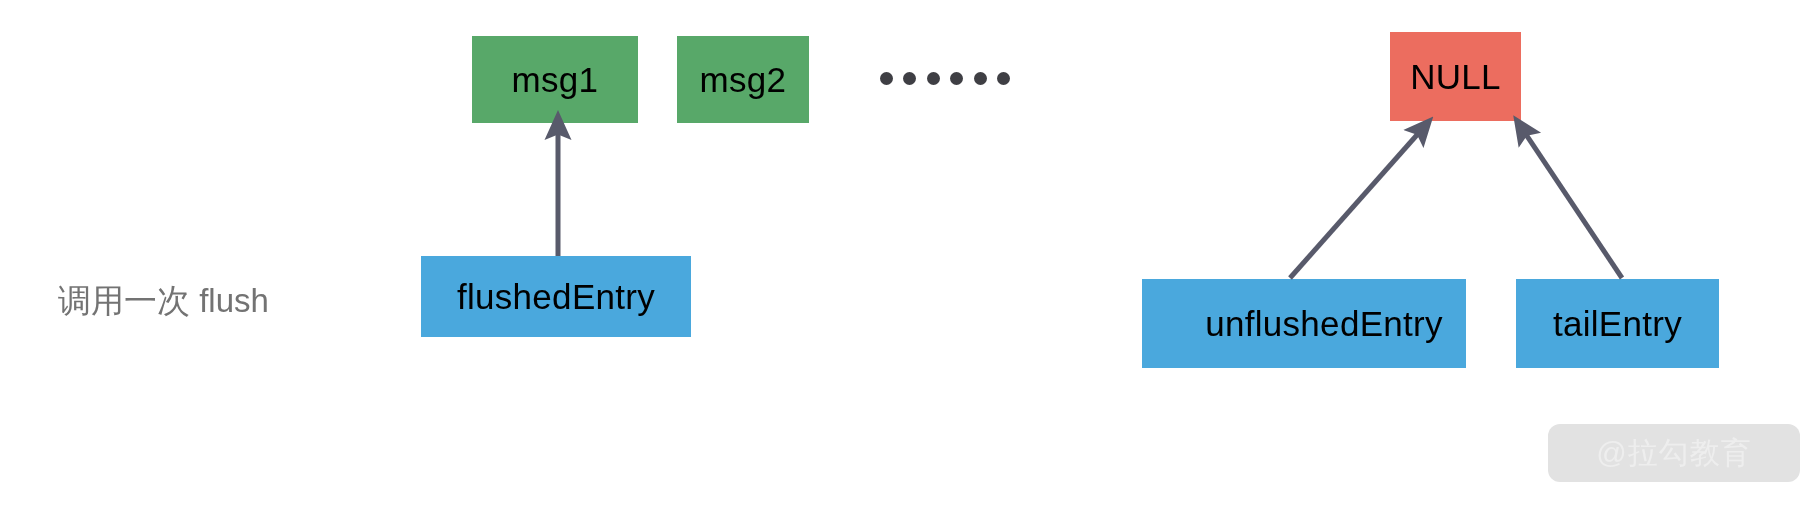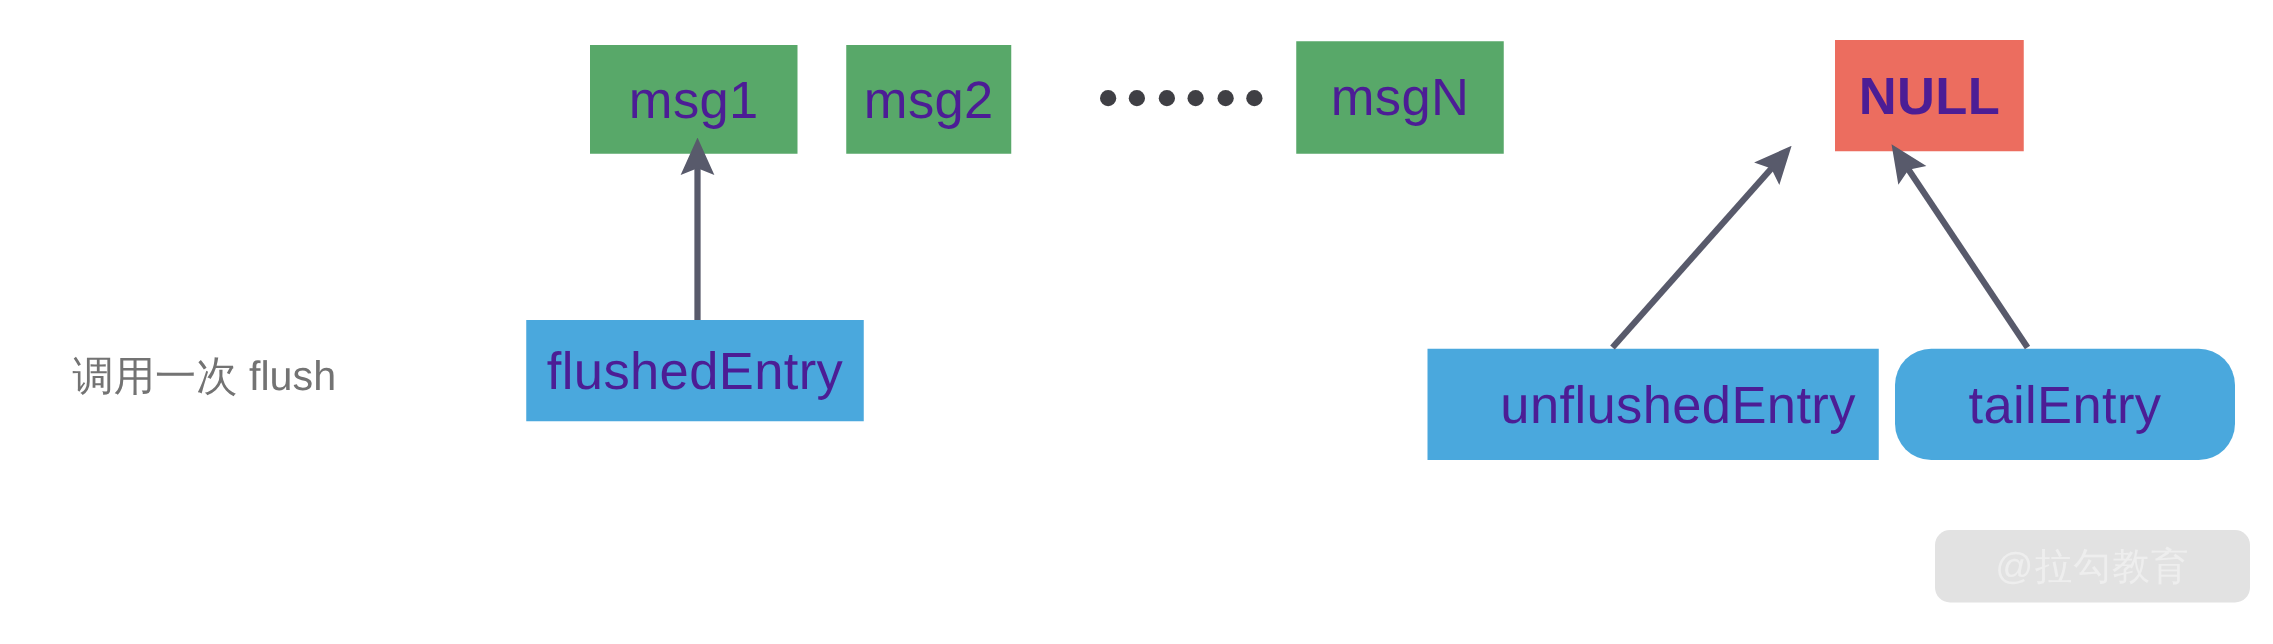--- a/index.html
+++ b/index.html
@@ -15,43 +15,43 @@
     width: 1818px;
     height: 515px;
     background: #ffffff;
     overflow: hidden;
   }
   .node {
     position: absolute;
     display: flex;
     align-items: center;
     justify-content: center;
-    color: #4c1d95;
-    font-size: 42px;
+    color: #000000;
+    font-size: 35px;
     font-weight: 400;
     letter-spacing: 0.3px;
     white-space: nowrap;
     box-sizing: border-box;
   }
   .node.green  { background: #58a869; }
   .node.blue   { background: #4aa8dd; }
   .node.red    { background: #ec6d5f; }
 
   
   #msg1 { left: 472px; top: 36px;  width: 166px; height: 87px; }
   #msg2 { left: 677px; top: 36px;  width: 132px; height: 87px; }
   #msgN { left: 1037px; top: 33px; width: 166px; height: 90px; }
 
   
-  #nullbox { left: 1468px; top: 32px; width: 151px; height: 89px; font-weight: bold; }
+  #nullbox { left: 1390px; top: 32px; width: 131px; height: 89px; }
 
   
   #flushedEntry   { left: 421px;  top: 256px; width: 270px; height: 81px; }
-  #unflushedEntry { left: 1142px; top: 279px; width: 361px; height: 89px; padding-left: 40px; }
-  #tailEntry      { left: 1516px; top: 279px; width: 272px; height: 89px; border-radius: 29px; }
+  #unflushedEntry { left: 1142px; top: 279px; width: 324px; height: 89px; padding-left: 40px; }
+  #tailEntry      { left: 1516px; top: 279px; width: 203px; height: 89px; }
 
   
   #dots {
     position: absolute;
     left: 880px;
     top: 66px;
     width: 130px;
     height: 24px;
     display: flex;
     align-items: center;
@@ -113,21 +113,20 @@
 
   <div id="dots">
     <span></span>
     <span></span>
     <span></span>
     <span></span>
     <span></span>
     <span></span>
   </div>
 
-  <div class="node green" id="msgN">msgN</div>
 
   <div class="node red" id="nullbox">NULL</div>
 
   <div id="caption">调用一次 flush</div>
 
   <div class="node blue" id="flushedEntry">flushedEntry</div>
 
   <div class="node blue" id="unflushedEntry">unflushedEntry</div>
 
   <div class="node blue" id="tailEntry">tailEntry</div>

